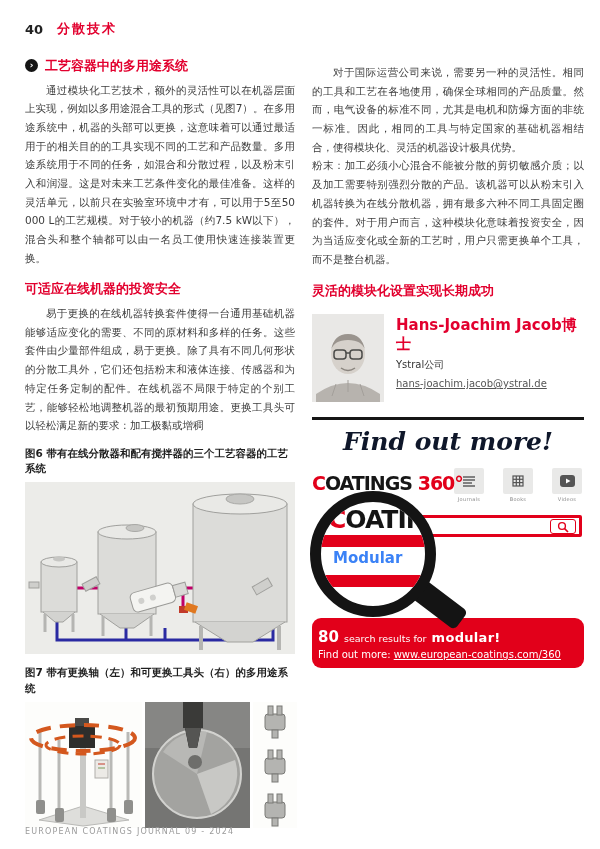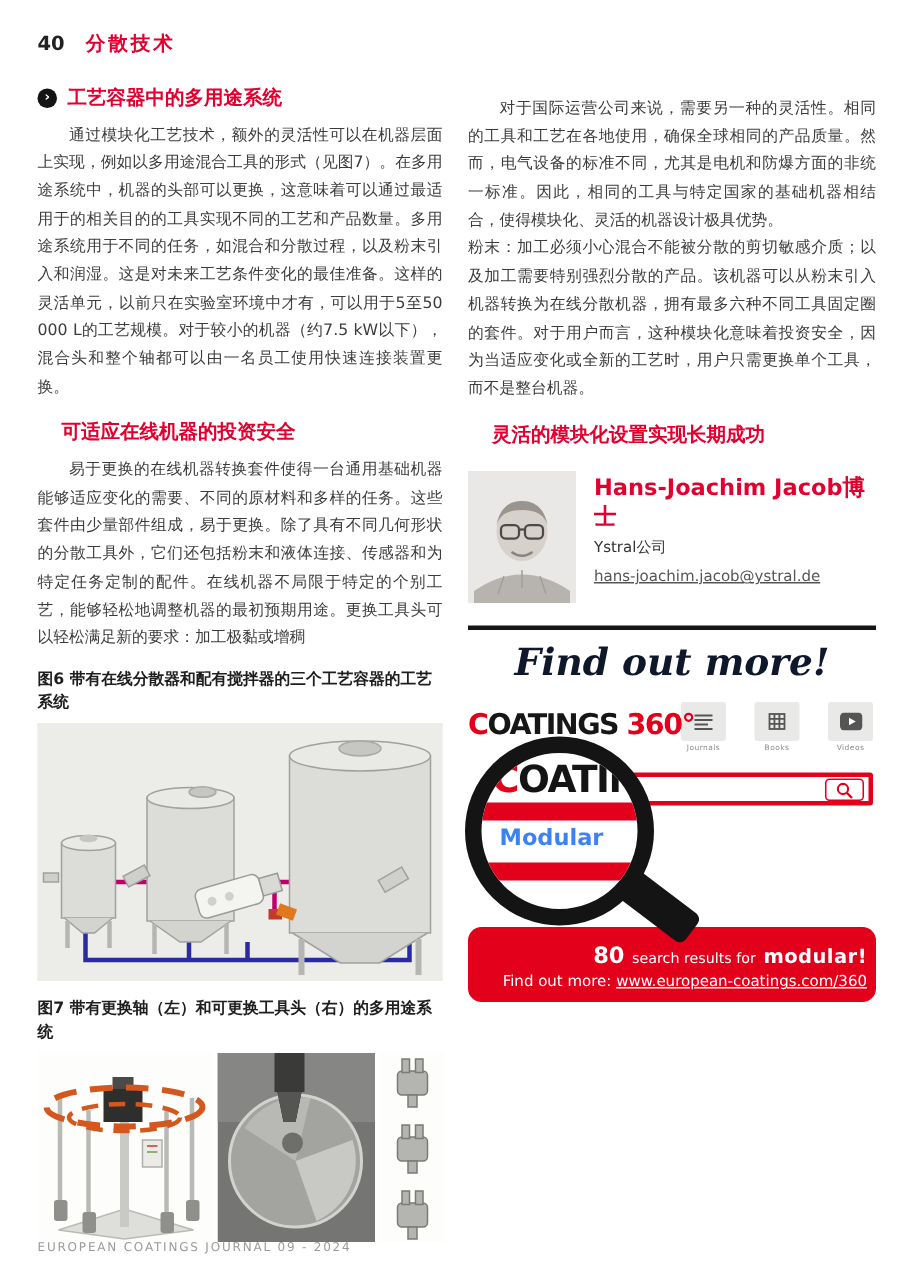--- a/index.html
+++ b/index.html
@@ -12,21 +12,21 @@
   .hdr .sect{font-size:13px;font-weight:bold;color:#e2002e;letter-spacing:2px;}
 
   
   .col-left{position:absolute;left:25px;top:58px;width:270px;}
   .col-right{position:absolute;left:312px;top:56px;width:272px;}
 
   .sec-heading{display:flex;align-items:center;gap:7px;color:#e2002e;font-size:13px;font-weight:bold;margin:0 0 4px 0;line-height:1.2;}
   .marker{flex:0 0 13px;width:13px;height:13px;border-radius:50%;background:#141414;color:#fff;font-size:9px;line-height:13px;text-align:center;font-weight:bold;}
   p.body{font-size:10.5px;line-height:1.78;text-align:justify;margin:7px 0 0 0;color:#3c3c3c;}
   .indent{text-indent:2em;}
-  .mt{margin-top:14px;margin-left:16px;}
+  .mt{margin-top:14px;}
   .fig-caption{font-size:10.5px;font-weight:bold;color:#1e1e1e;margin:11px 0 6px 0;line-height:1.45;}
 
   .fig6-box{width:270px;height:172px;background:#ecece9;}
   .photos{display:flex;gap:3px;margin-top:2px;}
   .photo{background:#fff;}
 
   
   .endmark{float:right;width:12px;height:12px;border-radius:50%;background:#141414;color:#fff;font-size:6px;line-height:12px;text-align:center;margin-top:5px;}
 
   
@@ -49,21 +49,21 @@
   .nav-label{font-size:5px;color:#8a8a8a;margin-top:2px;letter-spacing:.3px;}
   .searchbar{position:absolute;top:57px;left:26px;right:2px;height:16px;border:3px solid #e2001a;background:#fff;border-radius:2px;z-index:0;}
   .search-btn{position:absolute;right:3px;top:1px;width:24px;height:13px;border:1px solid #e2001a;border-radius:3px;display:flex;align-items:center;justify-content:center;background:#fff;cursor:pointer;}
   .glass{position:absolute;top:33px;left:-2px;width:104px;height:104px;border:11px solid #141414;border-radius:50%;background:#fff;overflow:hidden;z-index:2;}
   .glogo{position:absolute;top:3px;left:7px;font-size:25px;font-weight:800;letter-spacing:-1px;white-space:nowrap;color:#141414;}
   .glogo .c{color:#e2001a;}
   .gstripe{position:absolute;left:-8px;right:-8px;height:12px;background:#e2001a;}
   .gstripe.top{top:33px;} .gstripe.bot{top:73px;}
   .gterm{position:absolute;top:47px;left:12px;font-size:15px;font-weight:bold;color:#3b82f6;}
   .handle{position:absolute;top:134px;left:97px;width:58px;height:23px;background:#141414;border-radius:5px;transform:rotate(37deg);z-index:1;}
-  .ad-results{background:#e2001a;border-radius:9px;color:#fff;text-align:right;padding:9px 6px 8px 6px;margin-top:8px;}
+  .ad-results{background:#e2001a;border-radius:9px;color:#fff;text-align:left;padding:9px 6px 8px 6px;margin-top:8px;}
   .res1 .count{font-size:15px;font-weight:bold;}
   .res1 .mid{font-size:9.5px;}
   .res1 .term{font-size:13px;font-weight:bold;letter-spacing:.3px;}
   .res2{font-size:10px;margin-top:3px;}
   .res2 .url{text-decoration:underline;cursor:pointer;}
 
   .footer{position:absolute;left:25px;bottom:13px;font-size:8px;letter-spacing:1.2px;color:#9b9b9b;}
 </style>
 </head>
 <body>

